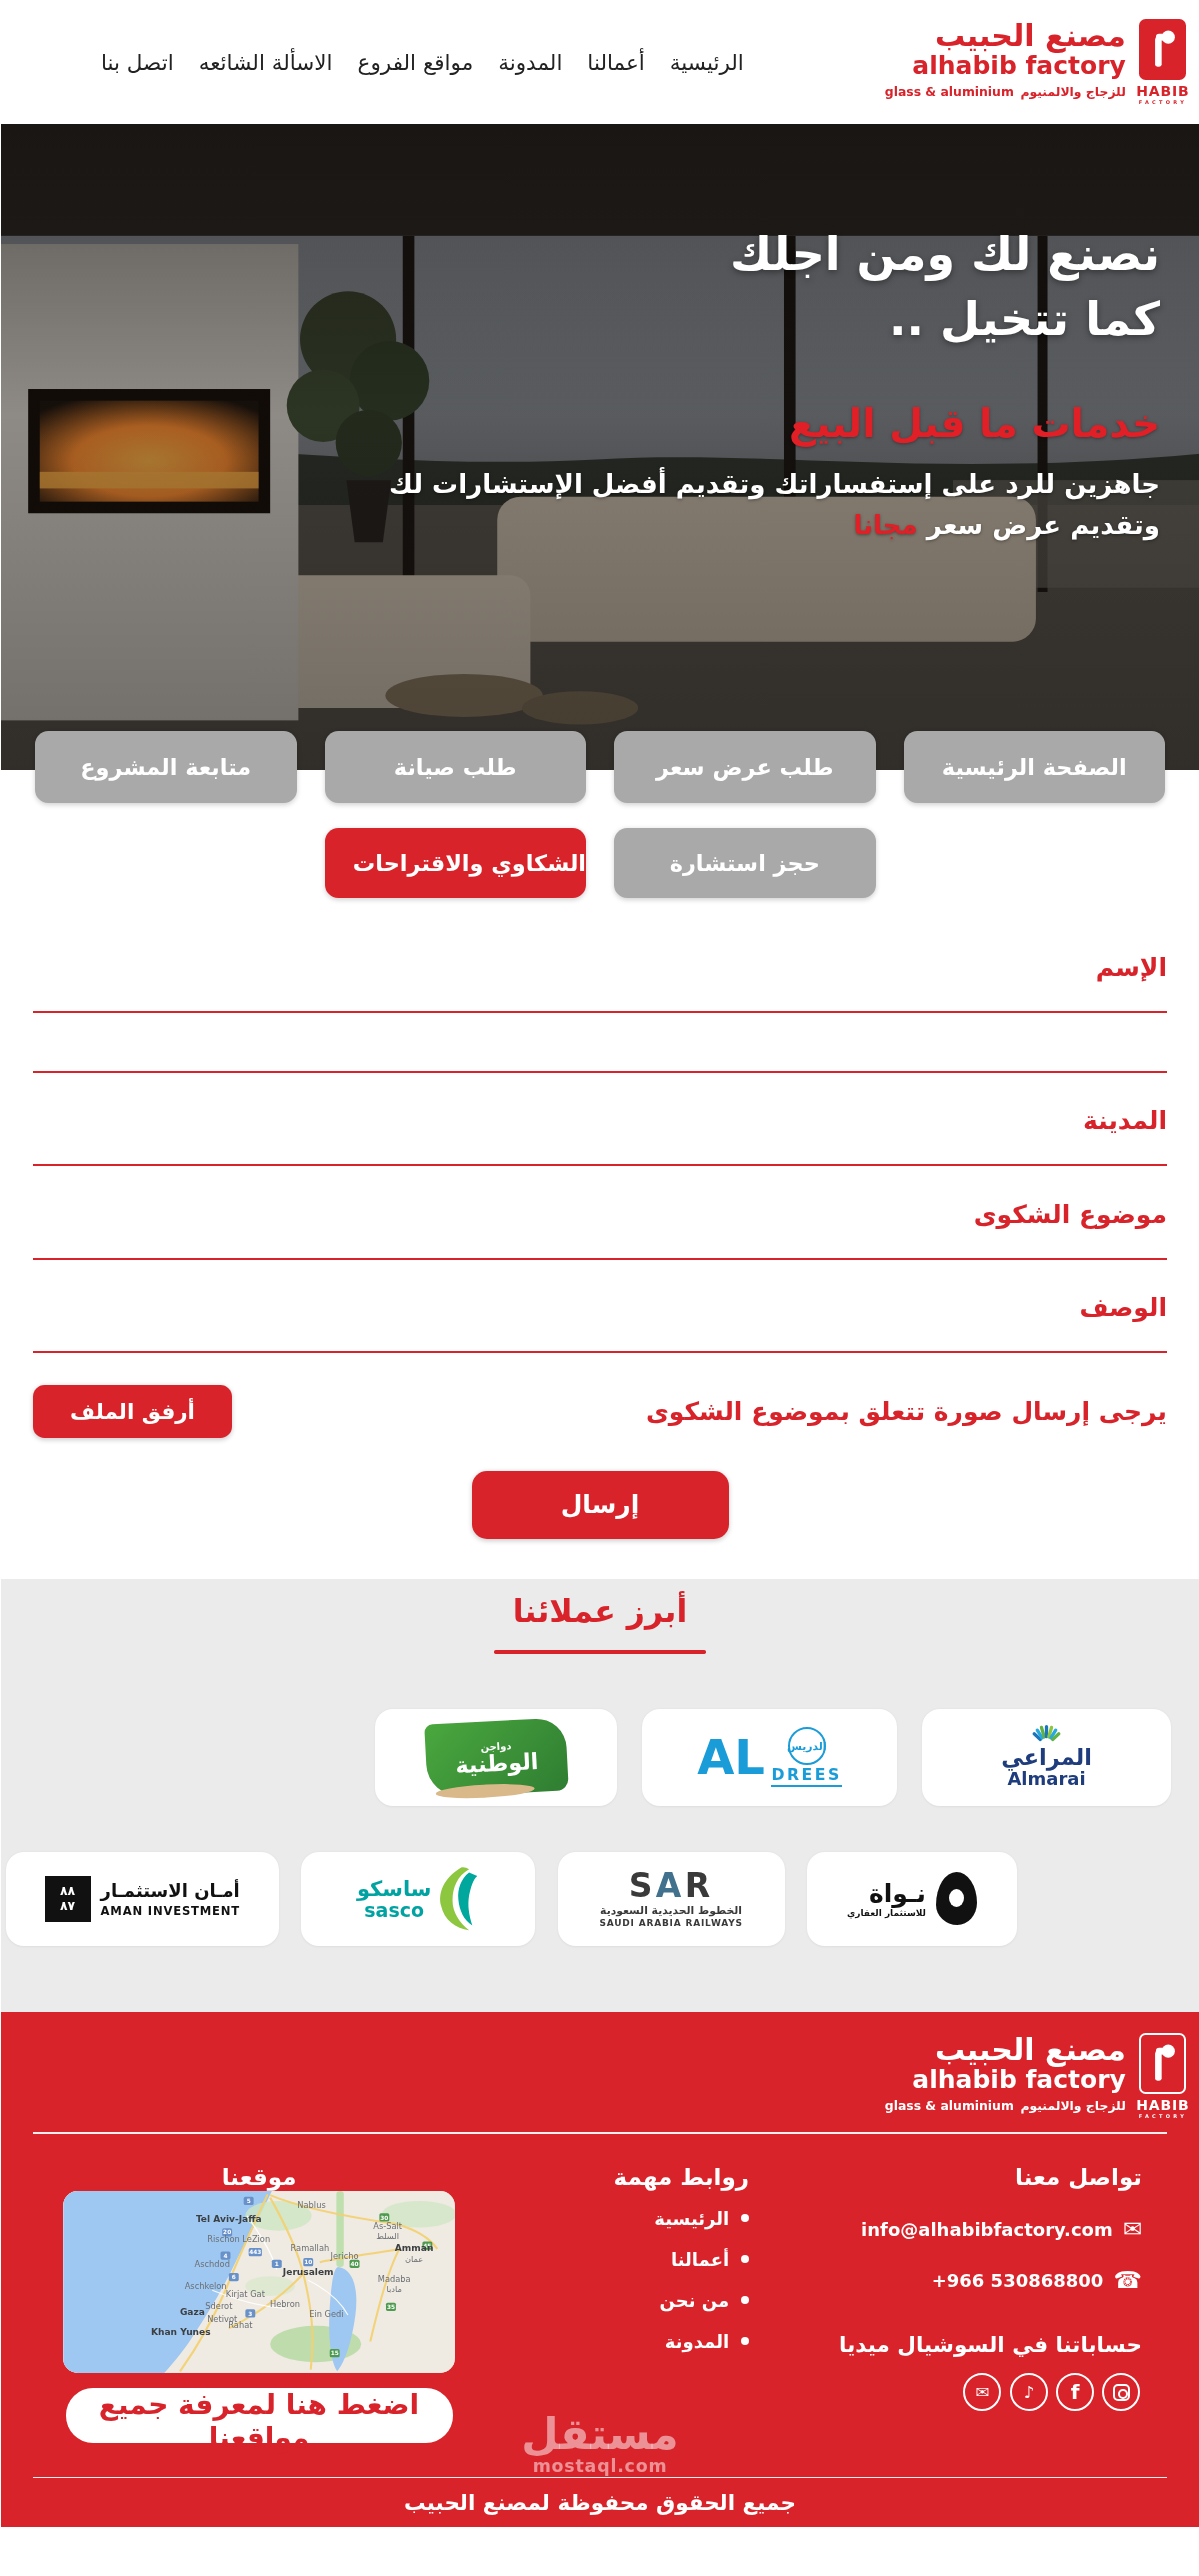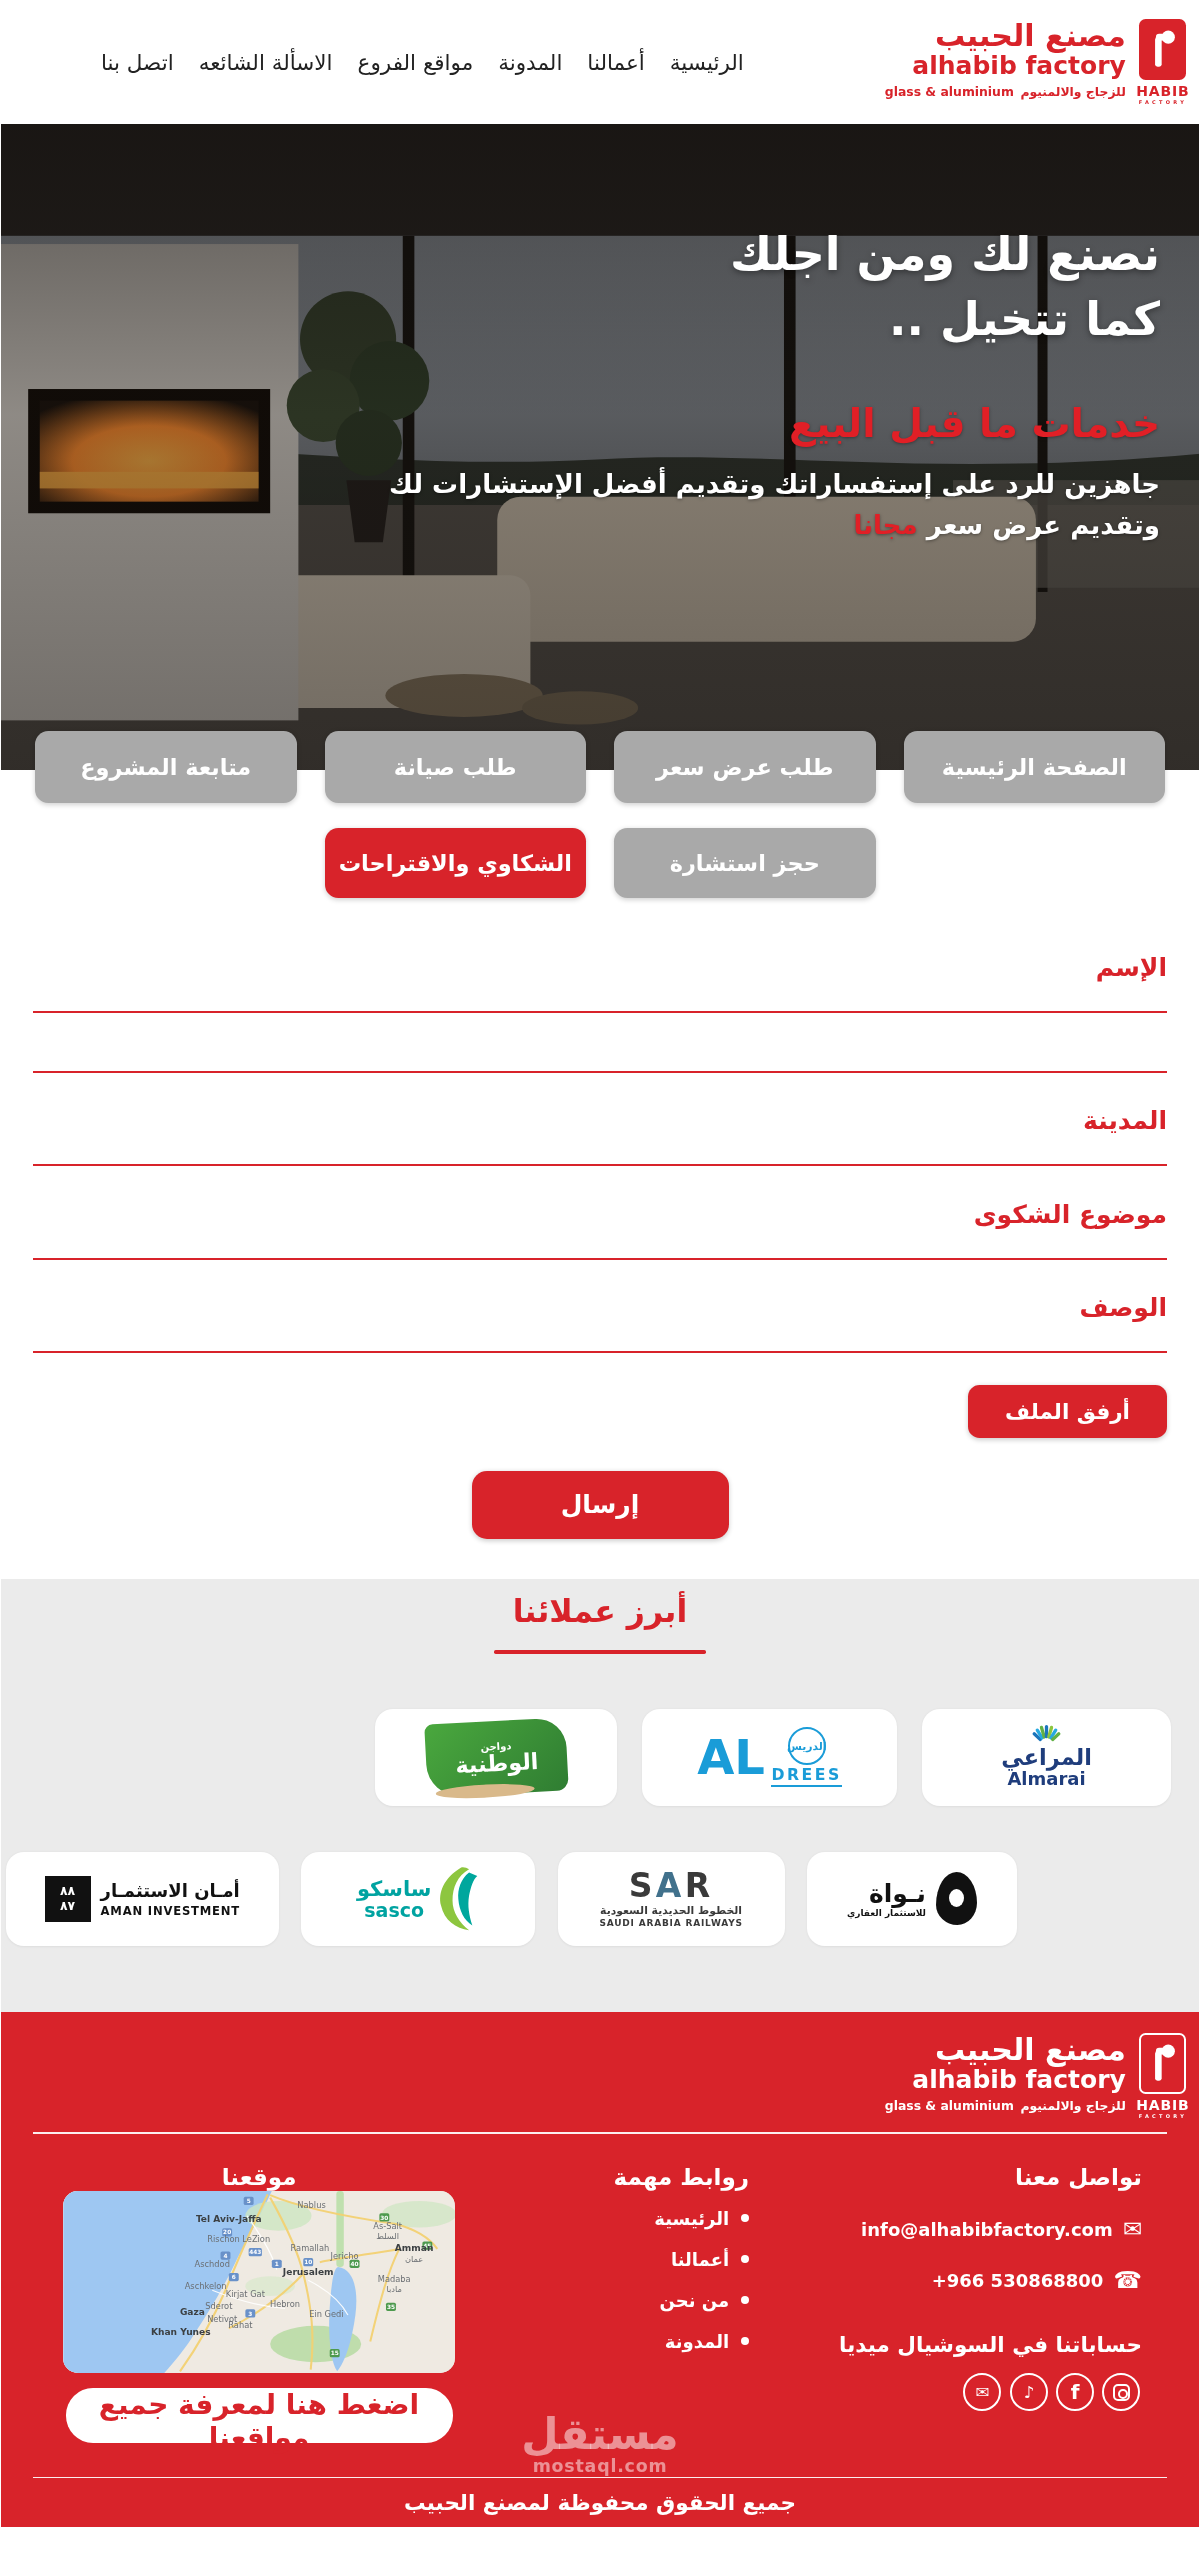--- a/index.html
+++ b/index.html
@@ -38,21 +38,21 @@
   .hero-sub{color:#e11f26;font-size:39px;font-weight:800;margin-top:48px;text-shadow:0 0.8px 3.3px rgba(0,0,0,.35);}
   .hero-desc{color:#fff;font-size:26px;font-weight:600;line-height:1.6;margin-top:18px;text-shadow:0 0.8px 3.3px rgba(0,0,0,.4);}
   .hero-desc .hl{color:#e11f26;font-weight:800;}
   
   .tabs{position:relative;z-index:5;margin-top:-39px;padding:0 35px;}
   .tab-grid{display:grid;grid-template-columns:repeat(4,1fr);column-gap:28px;}
   .tab-grid.second{margin-top:25px;}
   .tab-btn{height:72px;border:none;border-radius:13.3px;background:var(--gray-btn);color:#fff;
     font-size:22.4px;font-weight:800;font-family:inherit;cursor:pointer;box-shadow:0 1.7px 5px rgba(0,0,0,.18);}
   .tab-grid.second .tab-btn{height:70px;}
-  .tab-btn.active{background:var(--red);}
+  .tab-btn.active{background:var(--red);text-align:right;}
   .tab-col2{grid-column:2;}
   .tab-col3{grid-column:3;}
   
   .form-wrap{padding:53px 33px 40px;}
   .field label{display:block;color:var(--red);font-size:25px;font-weight:800;line-height:34px;text-align:right;}
   .field input{display:block;width:100%;height:28px;border:none;outline:none;background:transparent;
     border-bottom:2.5px solid var(--red);margin-bottom:31.5px;font-size:20px;color:#333;font-family:inherit;}
   .attach-row{display:flex;align-items:center;justify-content:space-between;margin-top:1.7px;}
   .attach-note{color:var(--red);font-size:25px;font-weight:800;}
   .btn-red{background:var(--red);color:#fff;border:none;border-radius:11.6px;font-weight:800;
@@ -260,20 +260,21 @@
     </div>
     <div class="field">
       <label>موضوع الشكوى</label>
       <input type="text" style="">
     </div>
     <div class="field">
       <label>الوصف</label>
       <input type="text" style="">
     </div>
     <div class="attach-row">
+      <div class="attach-note">يرجى إرسال صورة تتعلق بموضوع الشكوى</div>
       <button type="button" class="btn-red attach-btn">أرفق الملف</button>
     </div>
     <div class="submit-row">
       <button type="button" class="btn-red submit-btn">إرسال</button>
     </div>
   </form>
 </main>
 
 <section class="clients">
   <div class="clients-title">أبرز عملائنا</div>

